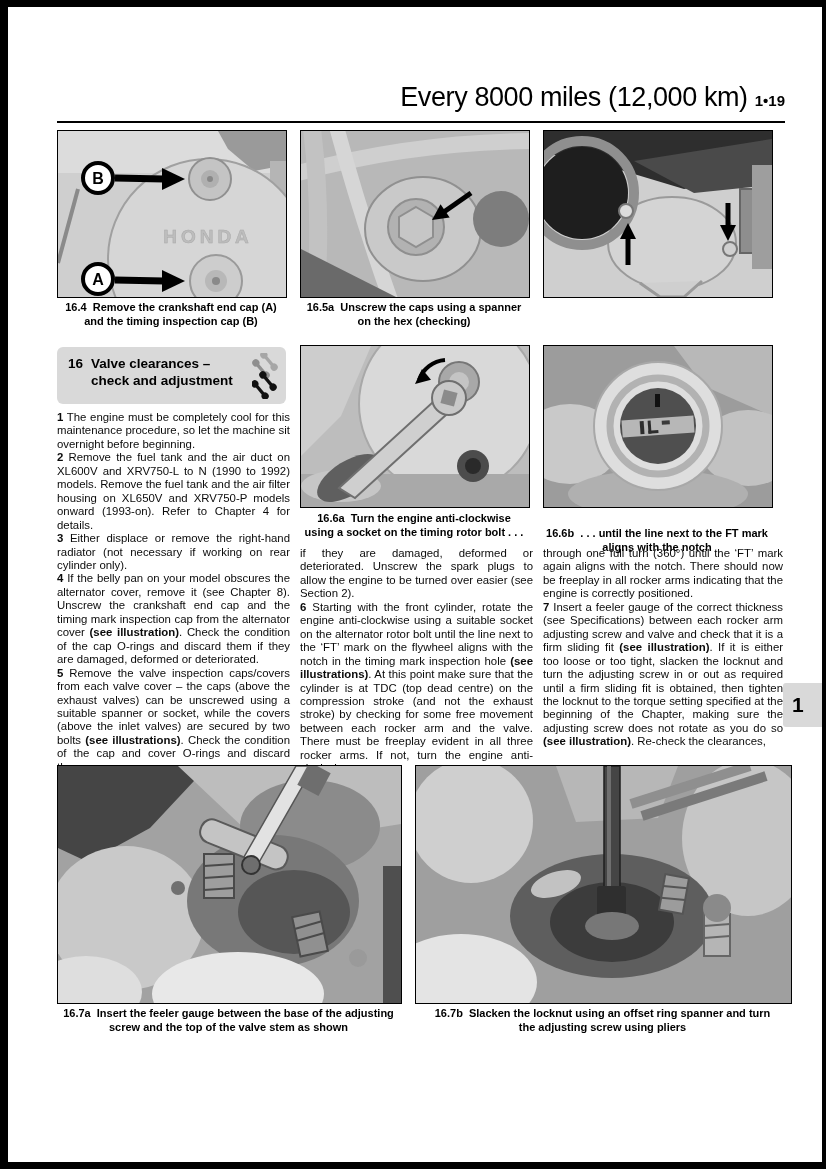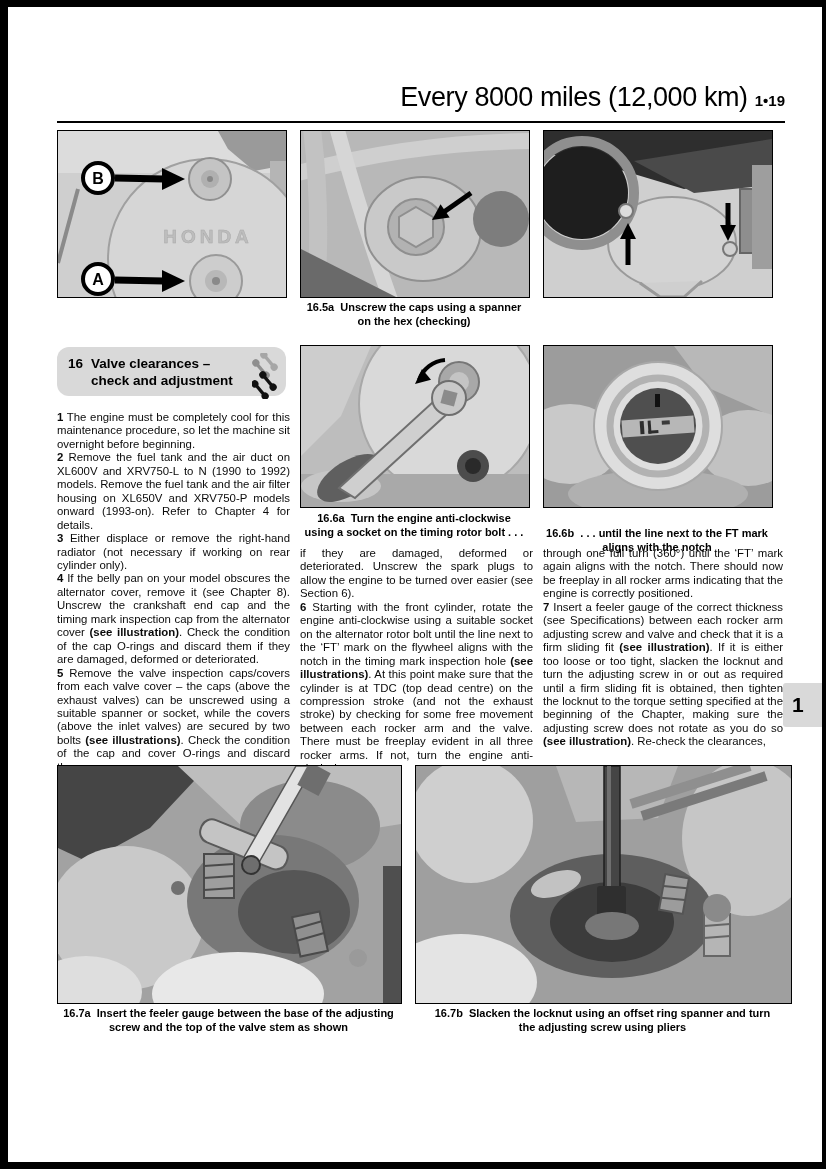--- a/index.html
+++ b/index.html
@@ -10,21 +10,21 @@
   .frame{position:absolute;inset:0;border-style:solid;border-color:#000;
     border-width:7px 4px 7px 8px;pointer-events:none;z-index:50;}
   .abs{position:absolute;}
   .header{top:82px;left:0;width:785px;text-align:right;white-space:nowrap;}
   .header-title{font-size:27px;letter-spacing:-0.4px;}
   .header-page{font-size:15px;font-weight:bold;margin-left:7px;}
   .rule{top:121px;left:57px;width:728px;height:2px;background:#000;}
   .photo{border:1px solid #000;background:#c8c8c8;overflow:hidden;}
   .photo svg{display:block;}
   .caption{font-weight:bold;font-size:11px;line-height:13.5px;text-align:center;}
-  .section-box{left:57px;top:347px;width:229px;height:49px;background:#d9d9d9;border-radius:12px;}
+  .section-box{left:57px;top:347px;width:229px;height:57px;background:#d9d9d9;border-radius:6px;}
   .section-num{position:absolute;left:11px;top:9px;font-weight:bold;font-size:13.5px;}
   .section-title{position:absolute;left:34px;top:9px;font-weight:bold;font-size:13.5px;line-height:16.5px;}
   .section-icon{position:absolute;right:8px;top:6px;}
   .coltext p{margin:0;text-align:justify;font-size:11.4px;line-height:13.45px;color:#0a0a0a;}
   .coltext p b{font-weight:bold;}
   .tab{left:783px;top:683px;width:43px;height:44px;background:#d9d9d9;border-radius:3px 0 0 3px;}
   .tab span{display:block;padding-left:9px;font-weight:bold;font-size:21px;line-height:44px;}
 </style>
 </head>
 <body>
@@ -111,20 +111,24 @@
       </g>
       <g>
         <line x1="184" y1="72" x2="184" y2="102" stroke="#000" stroke-width="5"></line>
         <g transform="translate(184,110) rotate(90)">
             <polygon points="0,0 -16,-8 -16,8"></polygon>
           </g>
       </g>
     </svg>
   </div>
 
+  <div class="abs caption" style="left:57px;top:301px;width:228px;">
+    <div>16.4&nbsp; Remove the crankshaft end cap (A)</div>
+      <div>and the timing inspection cap (B)</div>
+  </div>
   <div class="abs caption" style="left:300px;top:301px;width:228px;">
     <div>16.5a&nbsp; Unscrew the caps using a spanner</div>
       <div>on the hex (checking)</div>
   </div>
 
   <div class="abs section-box">
     <span class="section-num">16</span>
     <span class="section-title">
       <span>Valve clearances –</span><br><span>check and adjustment</span>
     </span>
@@ -212,21 +216,21 @@
 
   <div class="abs coltext" style="left:57px;top:411px;width:233px;">
     <p><b>1</b><span> The engine must be completely cool for this maintenance procedure, so let the machine sit overnight before beginning.</span></p>
     <p><b>2</b><span> Remove the fuel tank and the air duct on XL600V and XRV750-L to N (1990 to 1992) models. Remove the fuel tank and the air filter housing on XL650V and XRV750-P models onward (1993-on). Refer to Chapter 4 for details.</span></p>
     <p><b>3</b><span> Either displace or remove the right-hand radiator (not necessary if working on rear cylinder only).</span></p>
     <p><b>4</b><span> If the belly pan on your model obscures the alternator cover, remove it (see Chapter 8). Unscrew the crankshaft end cap and the timing mark inspection cap from the alternator cover </span><b>(see illustration)</b><span>. Check the condition of the cap O-rings and discard them if they are damaged, deformed or deteriorated.</span></p>
     <p><b>5</b><span> Remove the valve inspection caps/covers from each valve cover – the caps (above the exhaust valves) can be unscrewed using a suitable spanner or socket, while the covers (above the inlet valves) are secured by two bolts </span><b>(see illustrations)</b><span>. Check the condition of the cap and cover O-rings and discard them</span></p>
   </div>
 
   <div class="abs coltext" style="left:300px;top:547px;width:233px;">
-    <p><span>if they are damaged, deformed or deteriorated. Unscrew the spark plugs to allow the engine to be turned over easier (see Section 6).</span></p>
+    <p><span>if they are damaged, deformed or deteriorated. Unscrew the spark plugs to allow the engine to be turned over easier (see Section 2).</span></p>
     <p><b>6</b><span> Starting with the front cylinder, rotate the engine anti-clockwise using a suitable socket on the alternator rotor bolt until the line next to the ‘FT’ mark on the flywheel aligns with the notch in the timing mark inspection hole </span><b>(see illustrations)</b><span>. At this point make sure that the cylinder is at TDC (top dead centre) on the compression stroke (and not the exhaust stroke) by checking for some free movement between each rocker arm and the valve. There must be freeplay evident in all three rocker arms. If not, turn the engine anti-clockwise</span></p>
   </div>
 
   <div class="abs coltext" style="left:543px;top:547px;width:240px;">
     <p><span>through one full turn (360°) until the ‘FT’ mark again aligns with the notch. There should now be freeplay in all rocker arms indicating that the engine is correctly positioned.</span></p>
     <p><b>7</b><span> Insert a feeler gauge of the correct thickness (see Specifications) between each rocker arm adjusting screw and valve and check that it is a firm sliding fit </span><b>(see illustration)</b><span>. If it is either too loose or too tight, slacken the locknut and turn the adjusting screw in or out as required until a firm sliding fit is obtained, then tighten the locknut to the torque setting specified at the beginning of the Chapter, making sure the adjusting screw does not rotate as you do so </span><b>(see illustration)</b><span>. Re-check the clearances,</span></p>
   </div>
 
   <div class="abs tab">
     <span>1</span>

